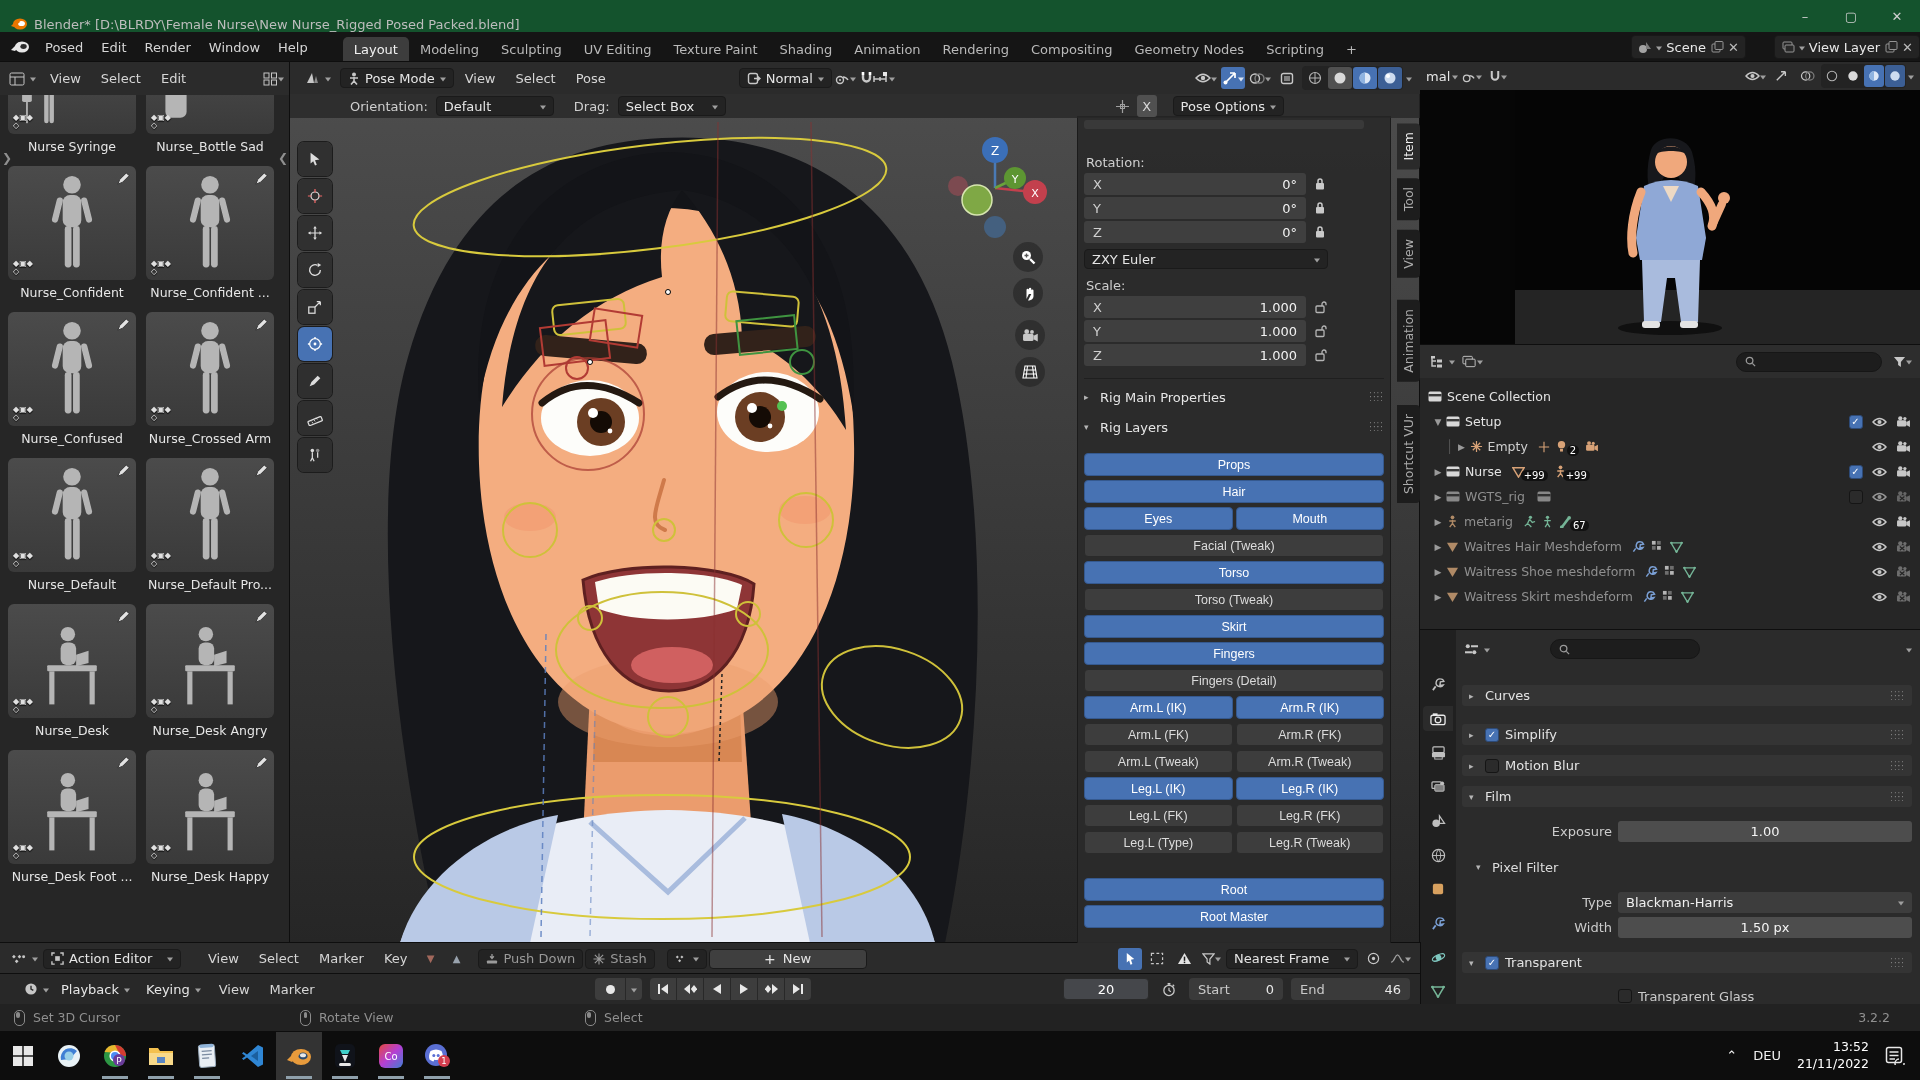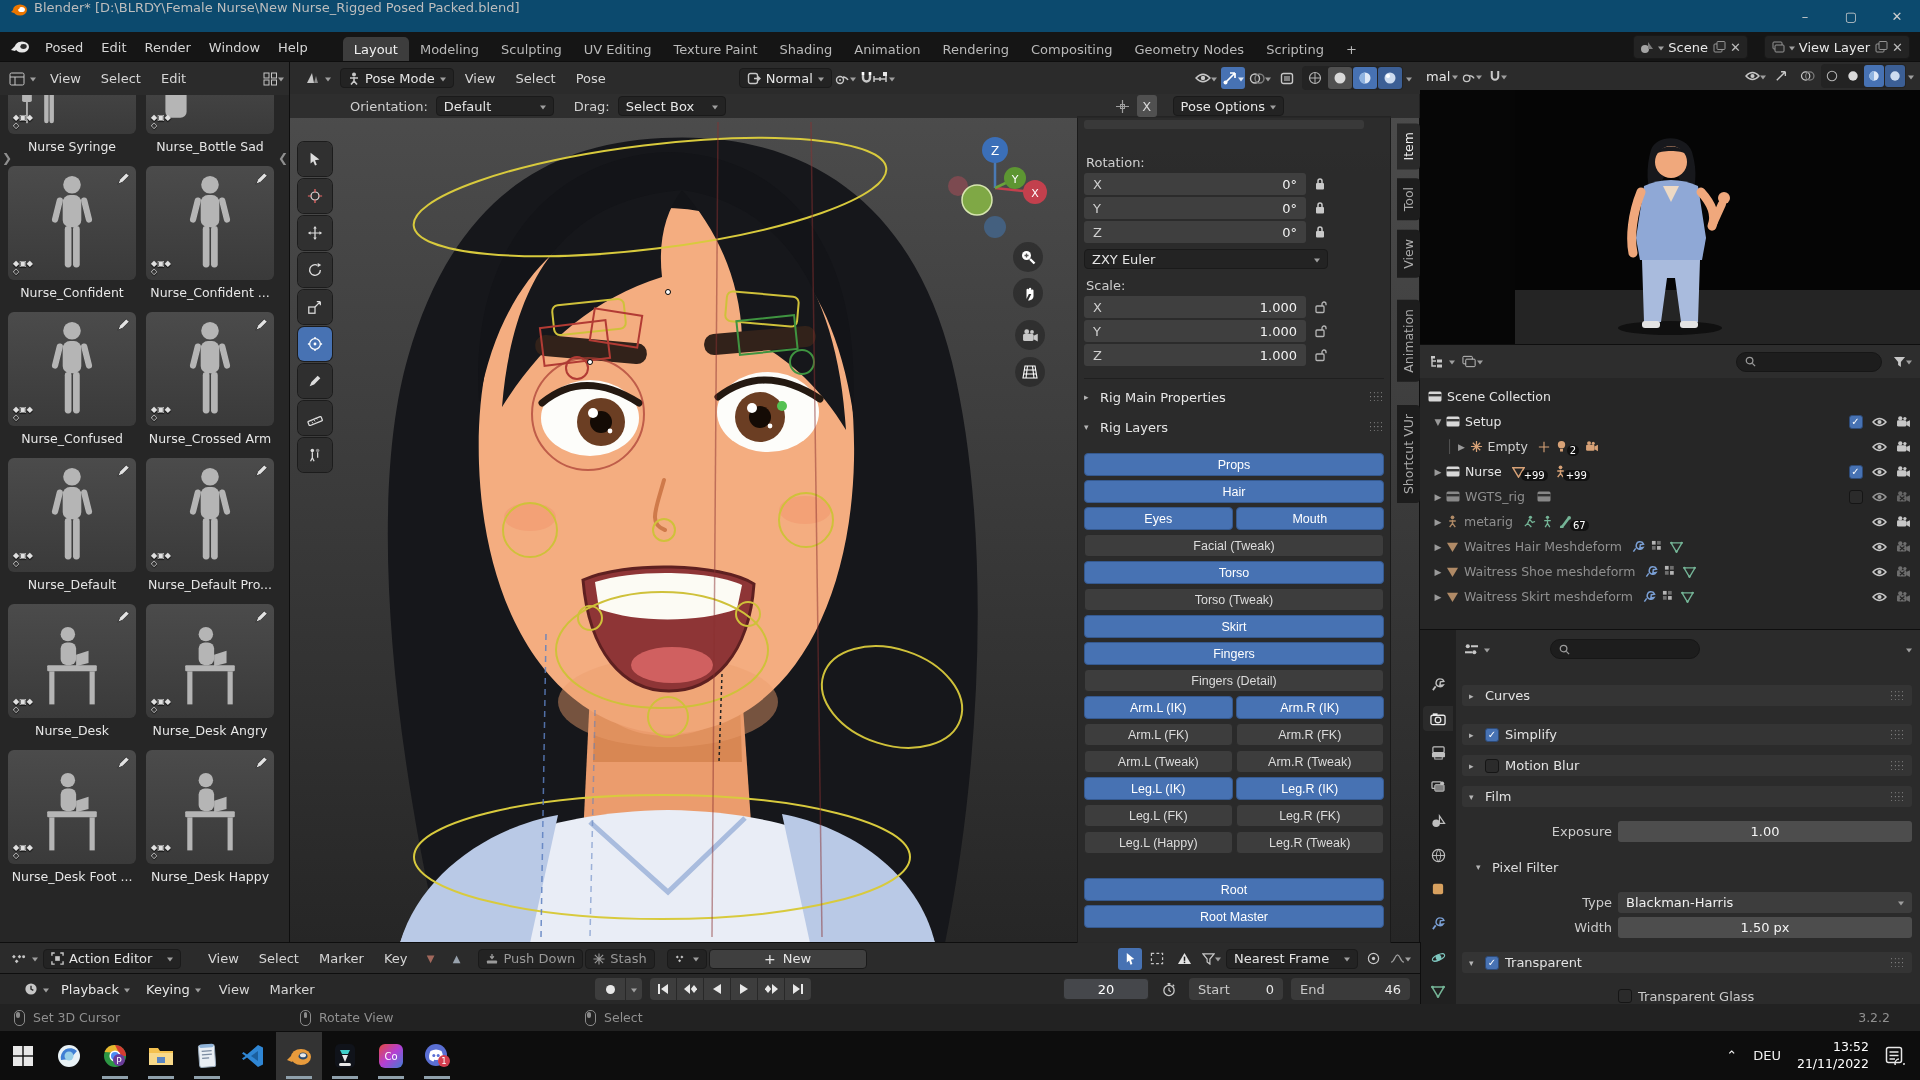--- a/index.html
+++ b/index.html
@@ -11,21 +11,21 @@
   .reg{position:absolute;box-shadow:0 0 0 1px #0e0e0e}
   .menu{padding:0 9px;color:#d6d6d6;cursor:default}
   .dd{display:inline-flex;align-items:center;gap:5px;background:#232323;border:1px solid #1a1a1a;
       border-radius:4px;height:20px;padding:0 7px;color:#e6e6e6;white-space:nowrap}
   .ib{display:inline-flex;align-items:center;justify-content:center;height:22px;min-width:24px;
       border-radius:3px;background:transparent}
   .ib.on{background:#4772b3}
   .ib.press{background:#505050}
   svg{display:block}
   
-  #titlebar{left:0;top:0;width:1920px;height:32px;background:#0c4a6e;display:flex;align-items:flex-start}
+  #titlebar{left:0;top:0;width:1920px;height:32px;background:#14532d;display:flex;align-items:flex-end}
   #titlebar .t{color:#bdbdbd;margin-left:8px;font-size:13px}
   .wbtn{width:46px;height:32px;display:flex;align-items:center;justify-content:center;color:#cfcfcf;font-size:13px}
   #topbar{left:0;top:32px;width:1920px;height:30px;background:#151515;display:flex;align-items:center}
   .wtab{padding:5px 11px;color:#b9b9b9;border-radius:5px 5px 0 0;margin-top:4px;white-space:nowrap}
   .wtab.active{background:#3d3d3d;color:#f0f0f0}
   .sceneblk{display:flex;align-items:center;gap:4px;background:#232323;border:1px solid #181818;border-radius:4px;height:24px;padding:0 6px;color:#e8e8e8}
   .mini{width:14px;height:14px;opacity:.75}
   
   .ehdr{background:#2b2b2b;display:flex;align-items:center;padding:0 6px;gap:2px}
   .fld{background:#3f3f3f;border-radius:3px;height:22px;display:flex;align-items:center;color:#f2f2f2}
@@ -198,21 +198,21 @@
   <span class="wtab">Sculpting</span>
   <span class="wtab">UV Editing</span>
   <span class="wtab">Texture Paint</span>
   <span class="wtab">Shading</span>
   <span class="wtab">Animation</span>
   <span class="wtab">Rendering</span>
   <span class="wtab">Compositing</span>
   <span class="wtab">Geometry Nodes</span>
   <span class="wtab">Scripting</span>
   <span class="wtab">+</span>
-  <div style="margin-left:auto;display:flex;gap:16px;padding-right:10px">
+  <div style="margin-left:auto;display:flex;gap:28px;">
     <div class="sceneblk">
       <svg class="mini" viewBox="0 0 14 14">
           <circle cx="5" cy="9" r="4" fill="#cfcfcf"></circle>
           <path d="M8 2 L13 9 H8 Z" fill="#9a9a9a"></path>
         </svg>
       <b class="car"></b>
       <span>Scene</span>
       <svg class="mini" viewBox="0 0 14 14">
           <rect x="2" y="4" width="8" height="8" rx="1" fill="none" stroke="#bbb"></rect>
           <rect x="5" y="1.5" width="8" height="8" rx="1" fill="#2b2b2b" stroke="#bbb"></rect>
@@ -850,21 +850,21 @@
     </div>
     <div class="rb-row">
       <button class="rb on">Leg.L (IK)</button>
       <button class="rb on">Leg.R (IK)</button>
     </div>
     <div class="rb-row">
       <button class="rb">Leg.L (FK)</button>
       <button class="rb">Leg.R (FK)</button>
     </div>
     <div class="rb-row">
-      <button class="rb">Leg.L (Happy)</button>
+      <button class="rb">Leg.L (Type)</button>
       <button class="rb">Leg.R (Tweak)</button>
     </div>
     <div style="height:20px"></div>
     <div class="rb-row">
         <button class="rb on">Root</button>
       </div>
     <div class="rb-row">
         <button class="rb on">Root Master</button>
       </div>
   </div>

